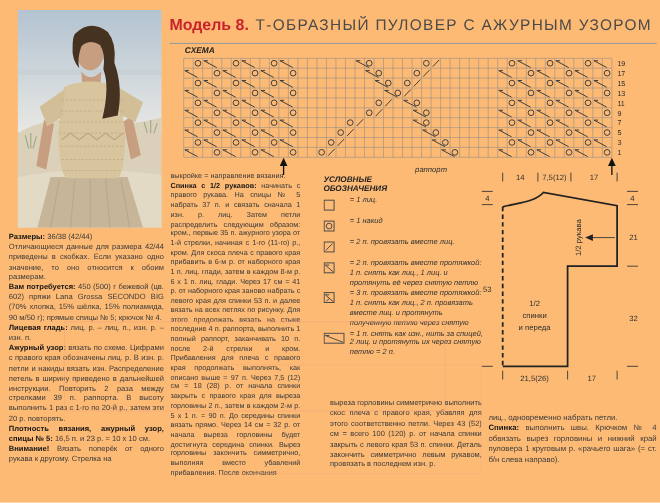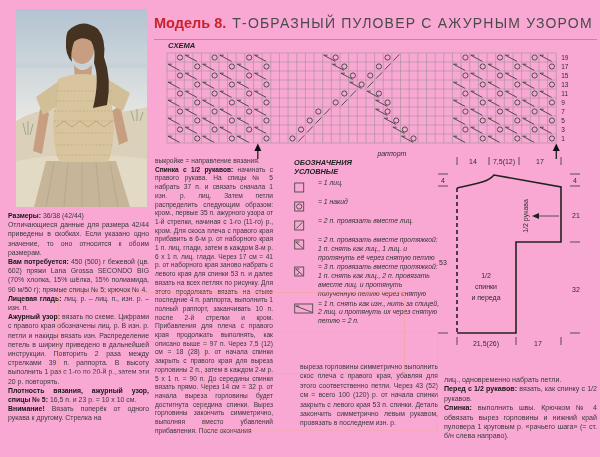--- a/index.html
+++ b/index.html
@@ -1,16 +1,16 @@
 <!DOCTYPE html>
 <html><head>
 <meta charset="utf-8">
 <style>
   html,body{margin:0;padding:0;background:#ffffff;}
-  .page{position:relative;width:600px;height:457px;background:#f9a8d4;overflow:hidden;
+  .page{position:relative;width:600px;height:457px;background:#fdba74;overflow:hidden;
         font-family:"Liberation Sans",sans-serif;color:#3b3b3b;}
   
   .header{position:absolute;left:154px;top:14px;width:443px;padding-bottom:7px;
           border-bottom:1.5px solid #9a9a9a;white-space:nowrap;}
   .model{color:#c8232c;font-weight:bold;font-size:14.5px;margin-right:6px;}
   .titlerest{color:#4a4a4a;font-size:14px;letter-spacing:1.2px;}
   
   .seclabel{position:absolute;font-size:7.6px;font-weight:bold;font-style:italic;color:#222;}
   
   .col{position:absolute;overflow:hidden;text-align:justify;color:#3a3a3a;}
@@ -406,28 +406,27 @@
     </div>
   <div class="col c2">
       <div class="para">выкройке = направление вязания.</div>
       <div class="para"><b>Спинка с 1/2 рукавов:</b> начинать с правого рукава. На спицы № 5 набрать 37 п. и связать сначала 1 изн. р. лиц. Затем петли распределить следующим образом: кром., первые 35 п. ажурного узора от 1-й стрелки, начиная с 1-го (11-го) р., кром. Для скоса плеча с правого края прибавить в 6-м р. от наборного края 1 п. лиц. глади, затем в каждом 8-м р. 6 х 1 п. лиц. глади. Через 17 см = 41 р. от наборного края заново набрать с левого края для спинки 53 п. и далее вязать на всех петлях по рисунку. Для этого продолжать вязать на стыке последние 4 п. раппорта, выполнить 1 полный раппорт, заканчивать 10 п. после 2-й стрелки и кром. Прибавления для плеча с правого края продолжать выполнять, как описано выше = 97 п. Через 7,5 (12) см = 18 (28) р. от начала спинки закрыть с правого края для выреза горловины 2 п., затем в каждом 2-м р. 5 х 1 п. = 90 п. До середины спинки вязать прямо. Через 14 см = 32 р. от начала выреза горловины будет достигнута середина спинки. Вырез горловины закончить симметрично, выполняя вместо убавлений прибавления. После окончания</div>
     </div>
   <div class="col c3">
       <div class="para">выреза горловины симметрично выполнить скос плеча с правого края, убавляя для этого соответственно петли. Через 43 (52) см = всего 100 (120) р. от начала спинки закрыть с левого края 53 п. спинки. Деталь закончить симметрично левым рукавом, провязать в последнем изн. р.</div>
     </div>
   <div class="col c4">
       <div class="para">лиц., одновременно набрать петли.</div>
-      <div class="para"><b>Перед с 1/2 рукавов:</b> вязать, как спинку с 1/2 рукавов.</div>
       <div class="para"><b>Спинка:</b> выполнить швы. Крючком № 4 обвязать вырез горловины и нижний край пуловера 1 круговым р. «рачьего шага» (= ст. б/н слева направо).</div>
     </div>
 
   <div class="legend">
     <div class="legend-title">
+      <div>УСЛОВНЫЕ</div>
       <div>ОБОЗНАЧЕНИЯ</div>
-      <div>УСЛОВНЫЕ</div>
     </div>
     <div id="legend-items">
         <div class="litem">
           <span class="lsym"><svg width="22" height="11">
               <rect x="0.7" y="1" width="9" height="9" fill="none" stroke="#4a4a4a" stroke-width="0.9"></rect>
             </svg></span>
           <span class="ltext">= 1 лиц.</span>
         </div>
         <div class="litem">
           <span class="lsym"><svg width="22" height="11">

